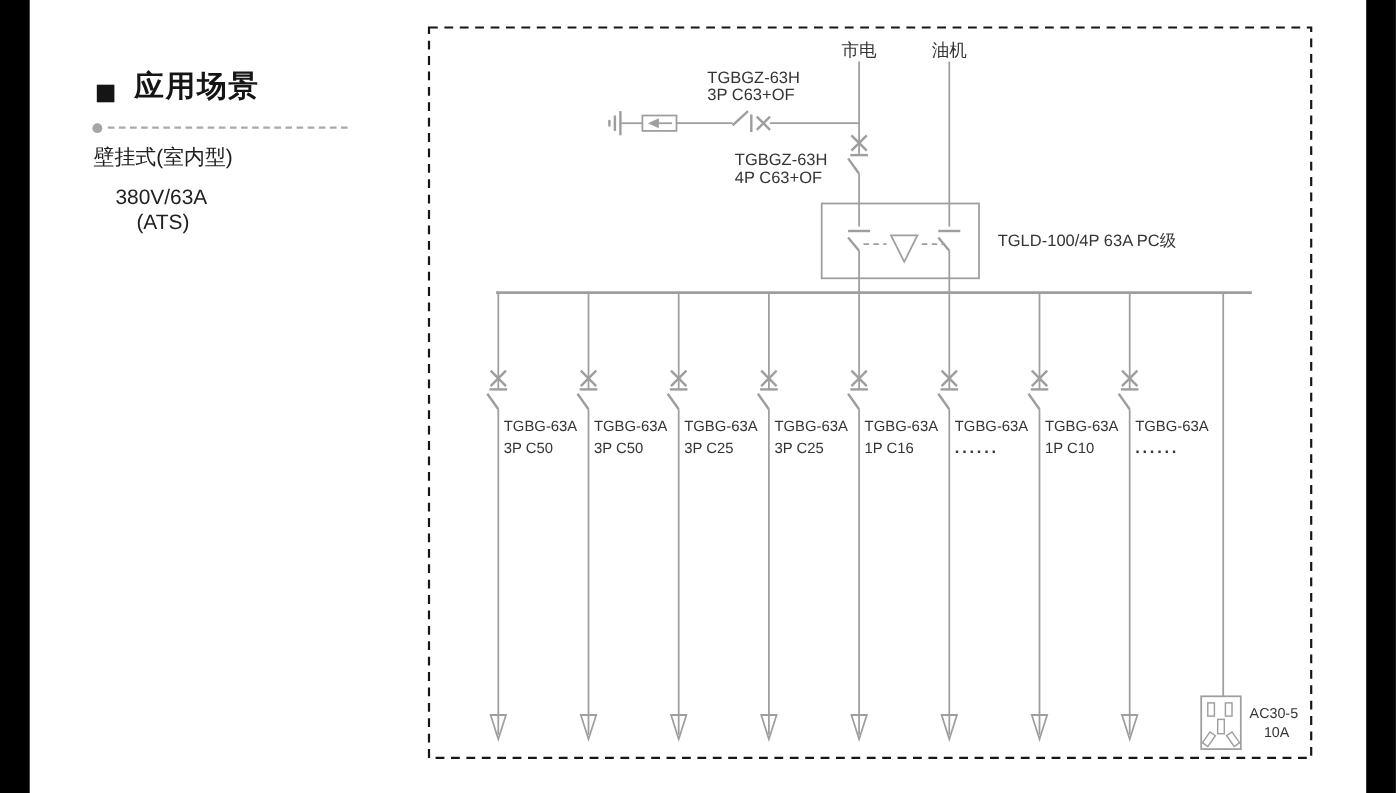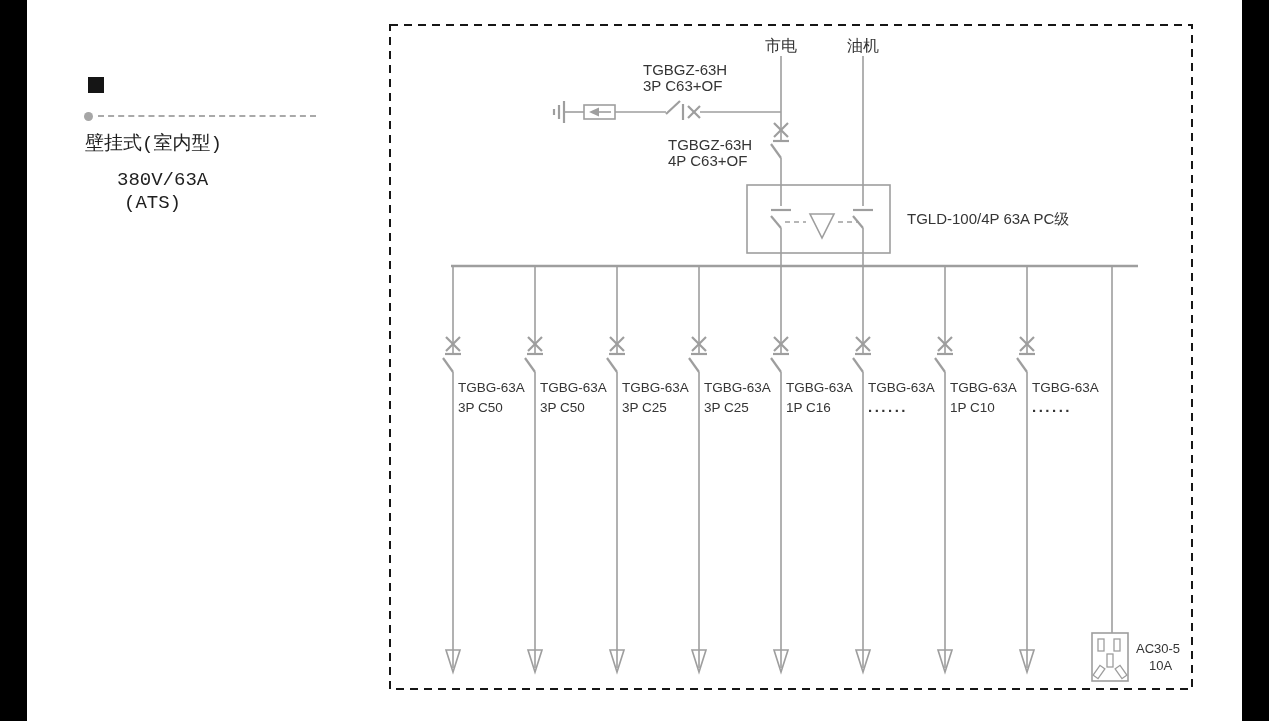--- a/index.html
+++ b/index.html
@@ -8,23 +8,23 @@
   .bar{position:absolute;top:0;bottom:0;width:27px;background:#000;}
   .bar.left{left:0;} .bar.right{right:0;}
 
   
   .lp-bullet{position:absolute;left:88px;top:77px;width:16px;height:16px;background:#151515;}
   .lp-heading{position:absolute;left:122px;top:60px;font-size:27px;font-weight:bold;
               color:#151515;letter-spacing:1.5px;white-space:nowrap;}
   .lp-divider{position:absolute;left:84px;top:110px;width:232px;height:12px;}
   .lp-divider .dot{position:absolute;left:0;top:2px;width:9px;height:9px;border-radius:50%;background:#a6a6a6;}
   .lp-divider .dash{position:absolute;left:14px;right:0;top:5px;border-top:2px dashed #a9a9a9;}
-  .lp-line{position:absolute;font-size:19px;color:#202020;white-space:nowrap;font-family:Liberation Mono, monospace;}
+  .lp-line{position:absolute;font-size:19px;color:#202020;white-space:nowrap;}
   .lp-line.l1{left:85px;top:130px;}
-  .lp-line.l2{left:117px;top:169px;text-align:right;}
+  .lp-line.l2{left:105px;top:169px;text-align:right;}
   .lp-line.l3{left:124px;top:192px;}
 
   
   svg.diagram{position:absolute;left:0;top:0;}
   .ln{stroke:#9e9e9e;stroke-width:1.6;fill:none;stroke-linecap:butt;}
   .ln2{stroke-width:2.2;}
   .busln{stroke-width:2.4;}
   .lnp{stroke:#9e9e9e;stroke-width:1.3;fill:none;}
   .dashln{stroke:#9e9e9e;stroke-width:1.6;stroke-dasharray:5 4;fill:none;}
   .borderln{stroke:#161616;stroke-width:2;stroke-dasharray:8 6;fill:none;}
@@ -33,20 +33,21 @@
   .dots{font-weight:bold;font-size:15px;letter-spacing:2.5px;}
 </style>
 </head>
 <body>
 
 <div class="stage">
   <div class="bar left"></div>
   <div class="bar right"></div>
 
   <div class="lp-bullet"></div>
+  <div class="lp-heading">应用场景</div>
   <div class="lp-divider">
     <span class="dot"></span>
     <span class="dash"></span>
   </div>
   <div class="lp-line l1">壁挂式(室内型)</div>
   <div class="lp-line l2">380V/63A</div>
   <div class="lp-line l3">(ATS)</div>
 
   <svg class="diagram" width="1269" height="721" viewBox="0 0 1269 721">
 

